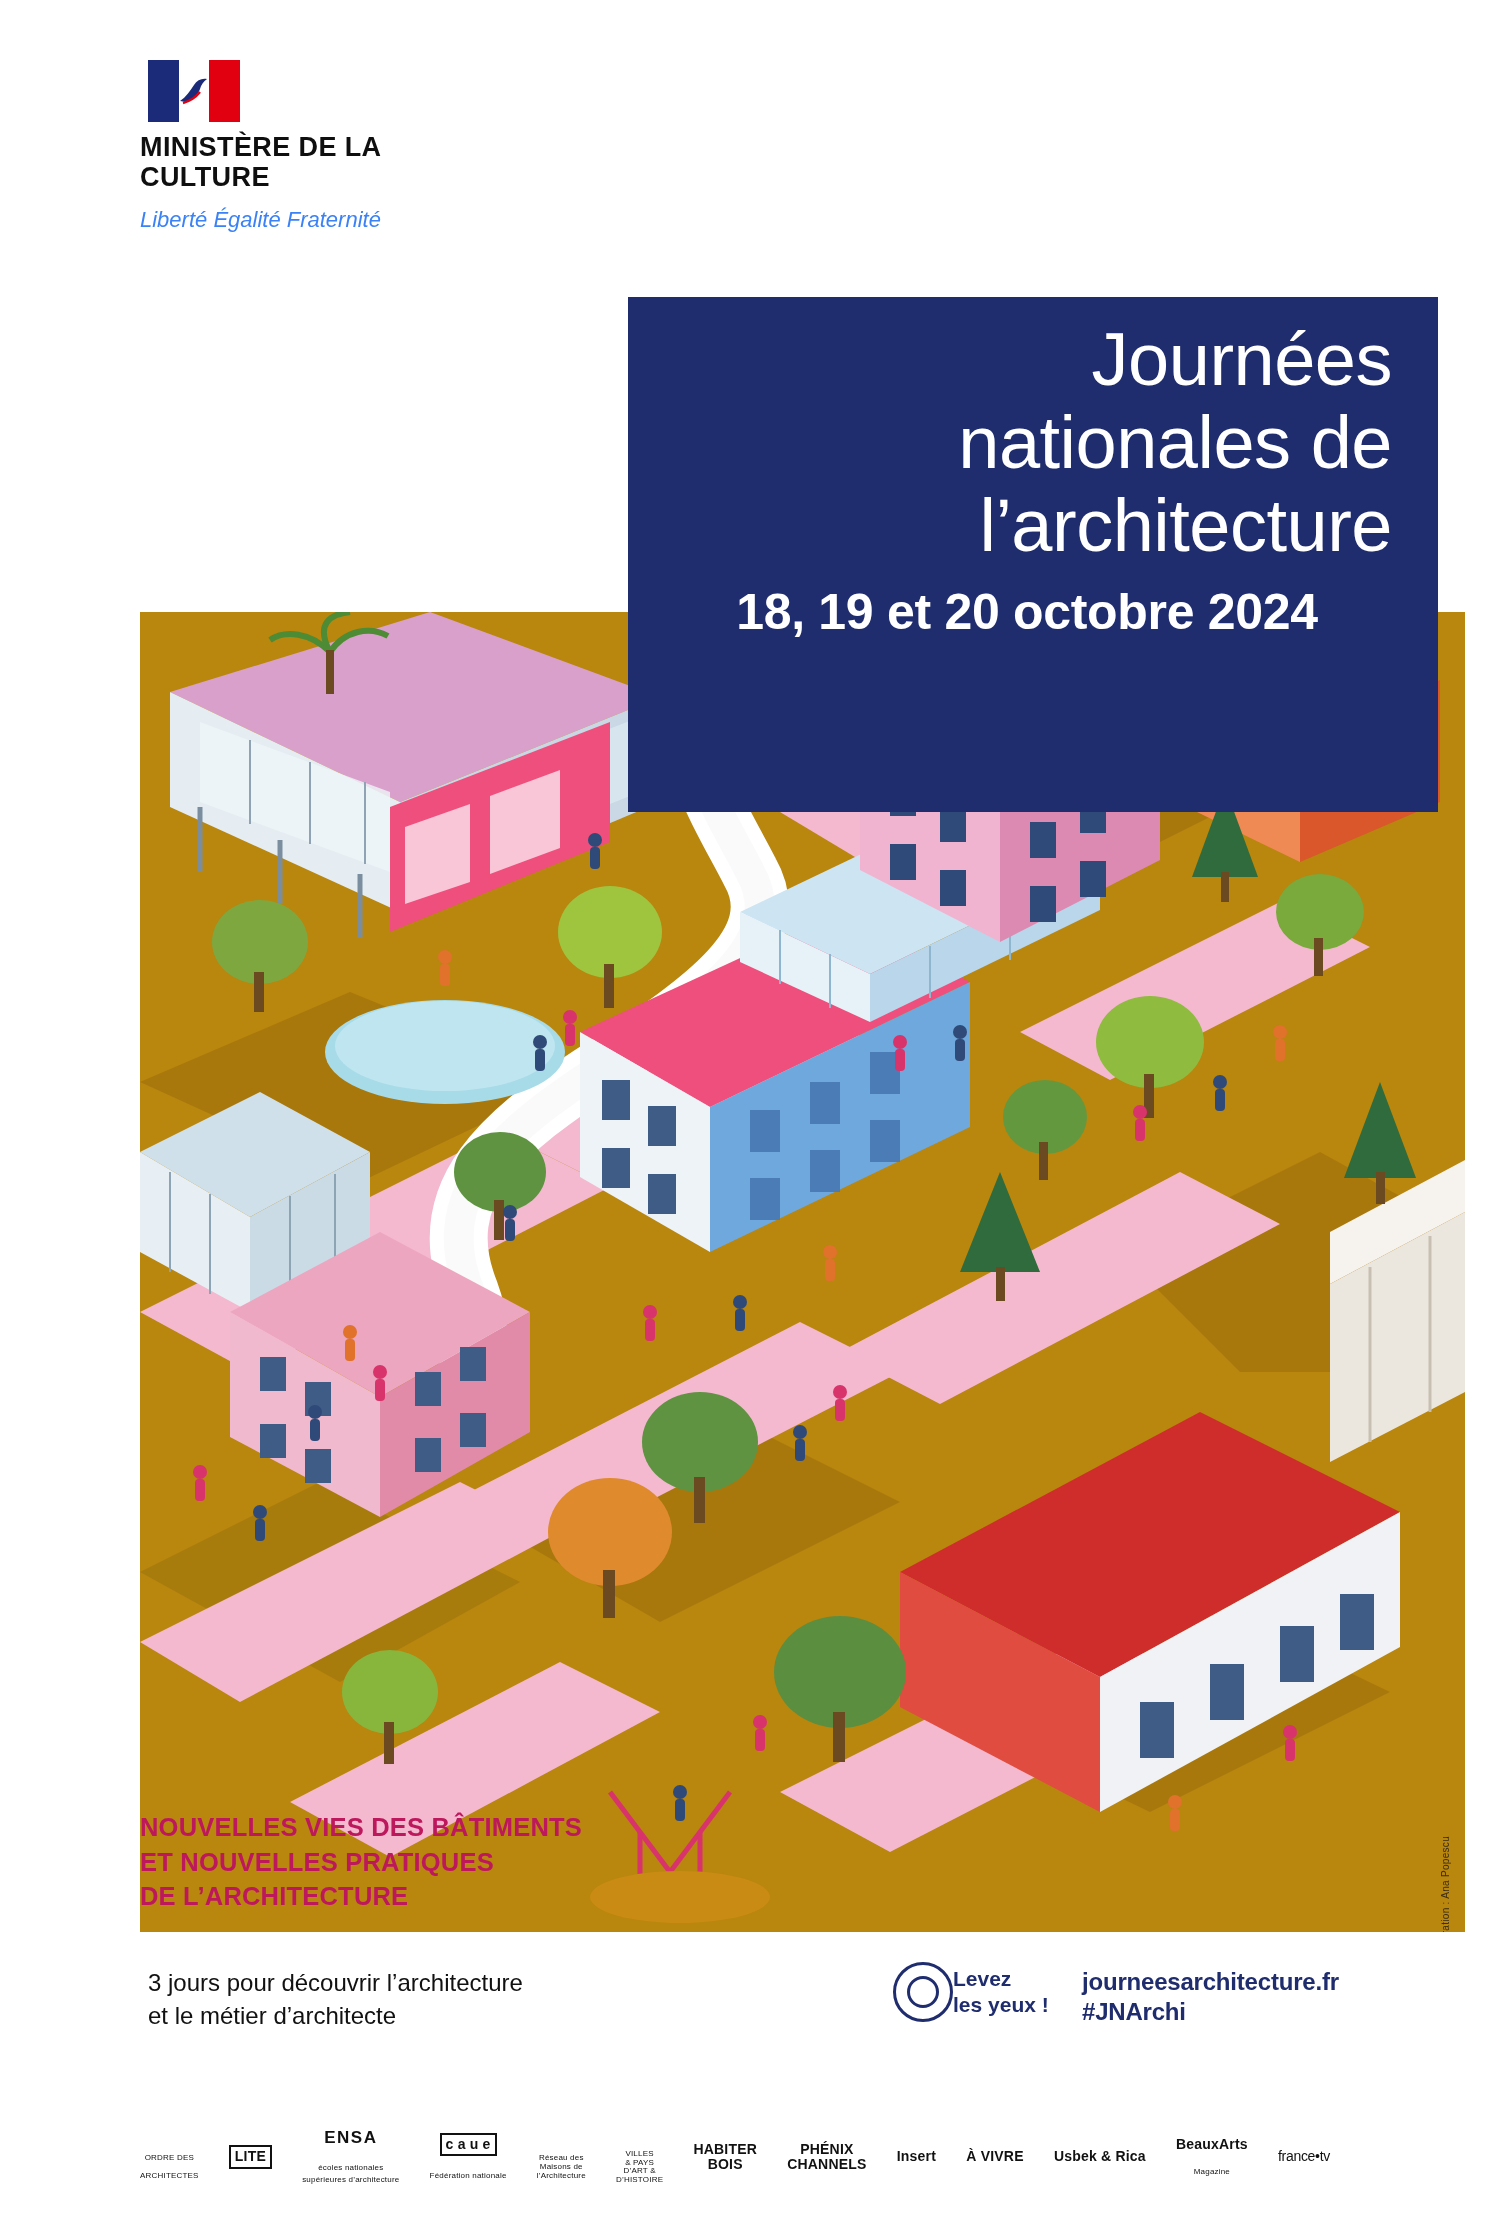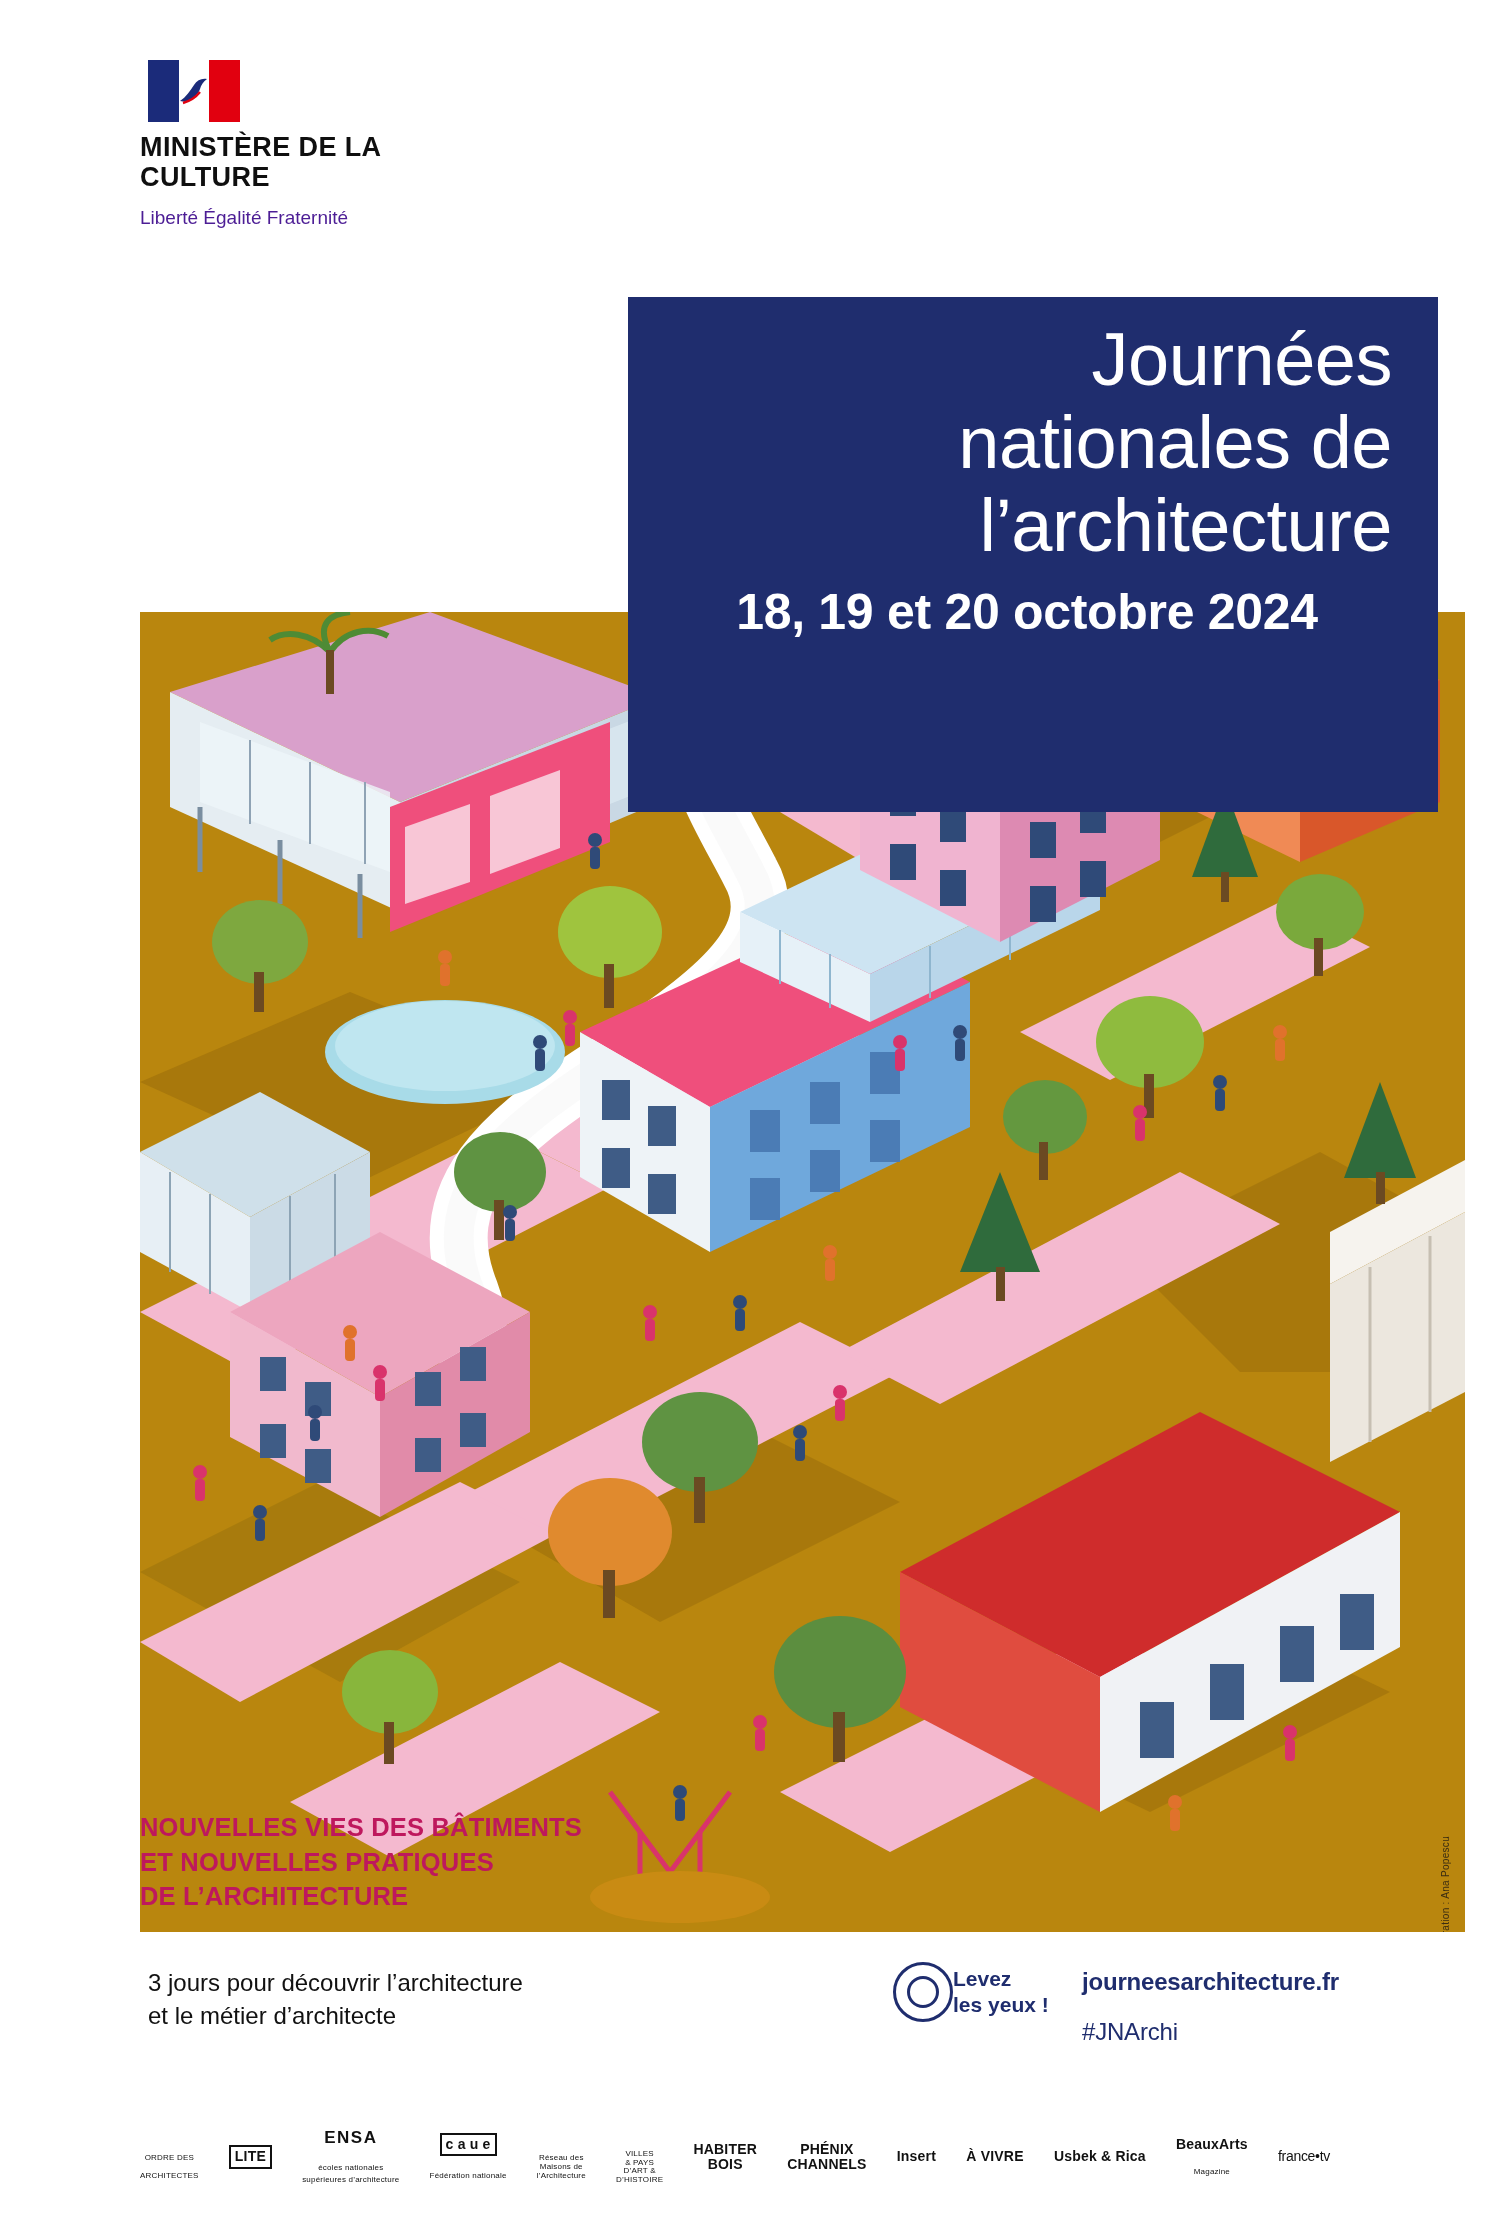--- a/index.html
+++ b/index.html
@@ -45,23 +45,24 @@
     margin-top: 10px;
     font-weight: bold;
     font-size: 27px;
     line-height: 1.12;
     letter-spacing: 0.4px;
     color: #0f0f0f;
     text-transform: uppercase;
   }
   .devise {
     margin-top: 14px;
-    font-size: 19px;
+    font-style: italic;
+    font-size: 22px;
     line-height: 1.25;
-    color: #4c1d95;
+    color: #3b82f6;
   }
 
   
   .illustration {
     position: absolute;
     left: 140px;
     top: 612px;
     width: 1325px;
     height: 1320px;
     overflow: hidden;
@@ -176,23 +177,23 @@
     left: 1082px;
     top: 1968px;
     color: #1f2d6e;
   }
   .site-url {
     font-size: 24px;
     font-weight: bold;
     letter-spacing: -0.2px;
   }
   .site-tag {
-    margin-top: 22px;
+    margin-top: 2px;
     font-size: 24px;
-    font-weight: normal;
+    font-weight: bold;
     letter-spacing: -0.2px;
   }
 
   
   .partners {
     position: absolute;
     left: 140px;
     top: 2116px;
     width: 1190px;
     height: 70px;

